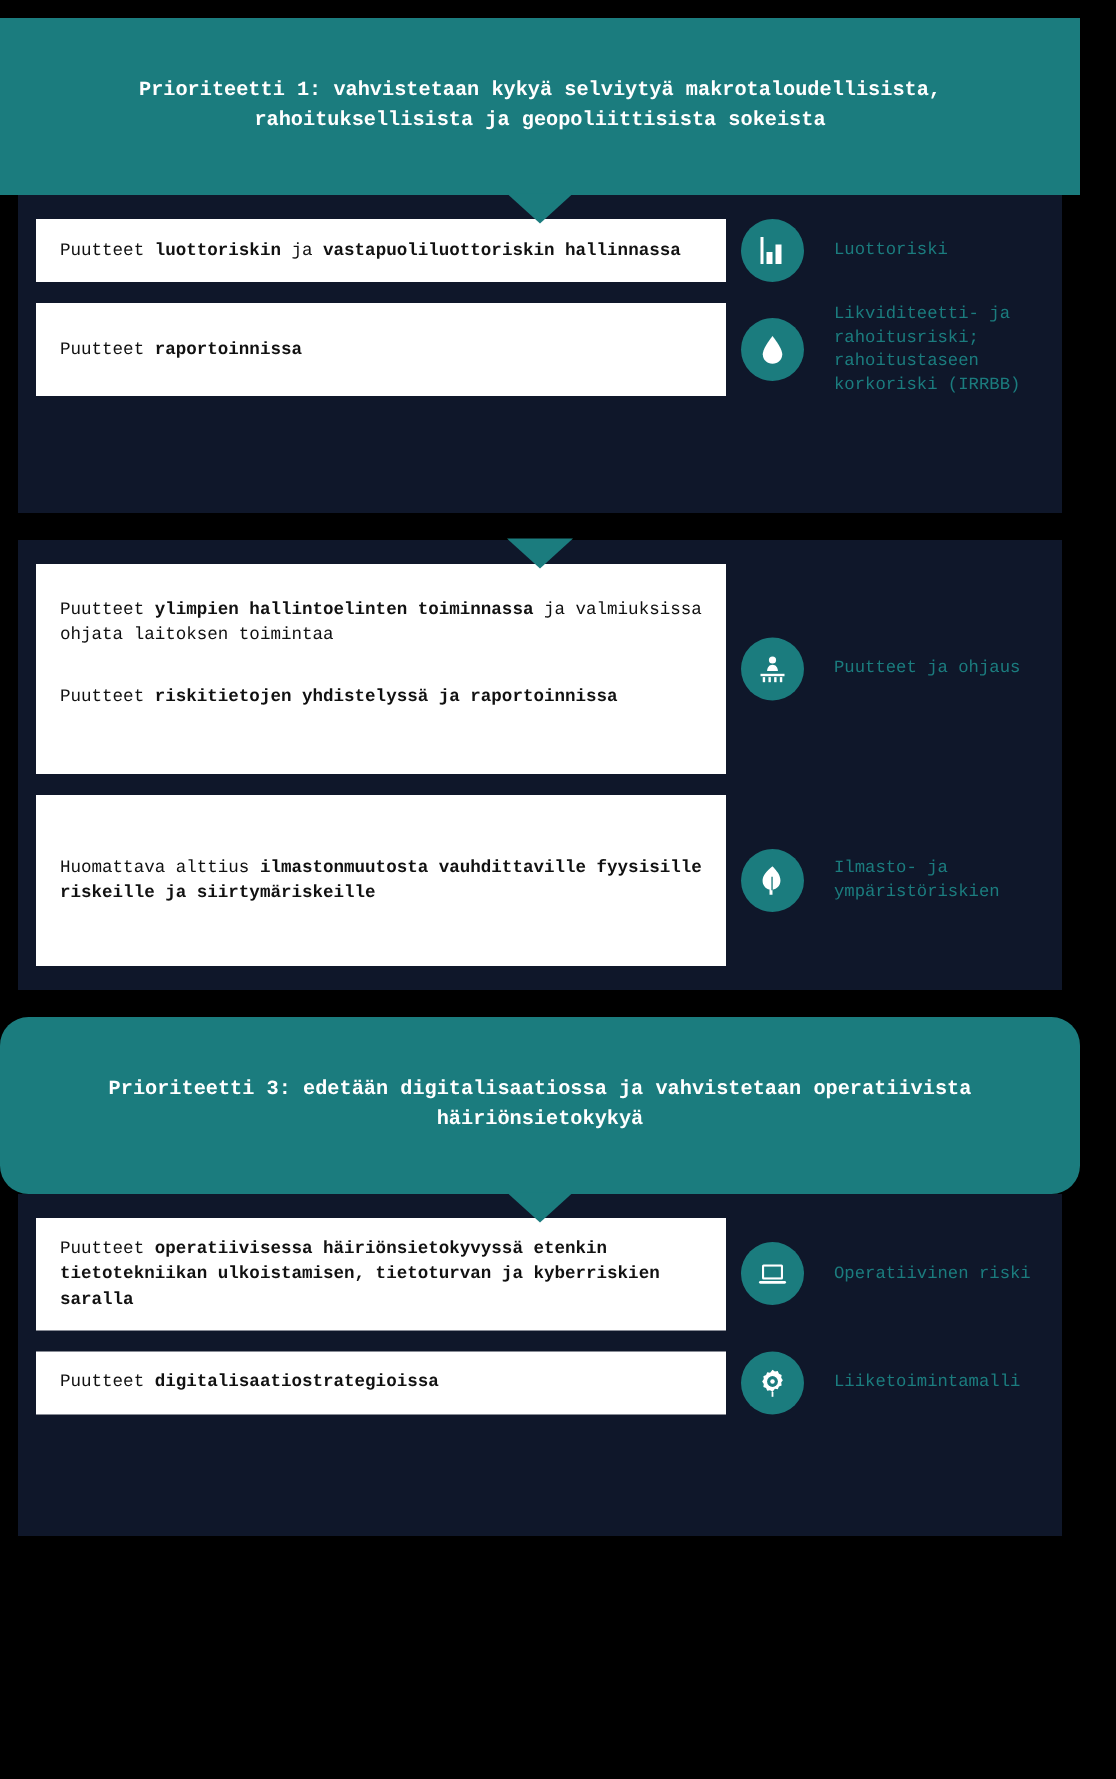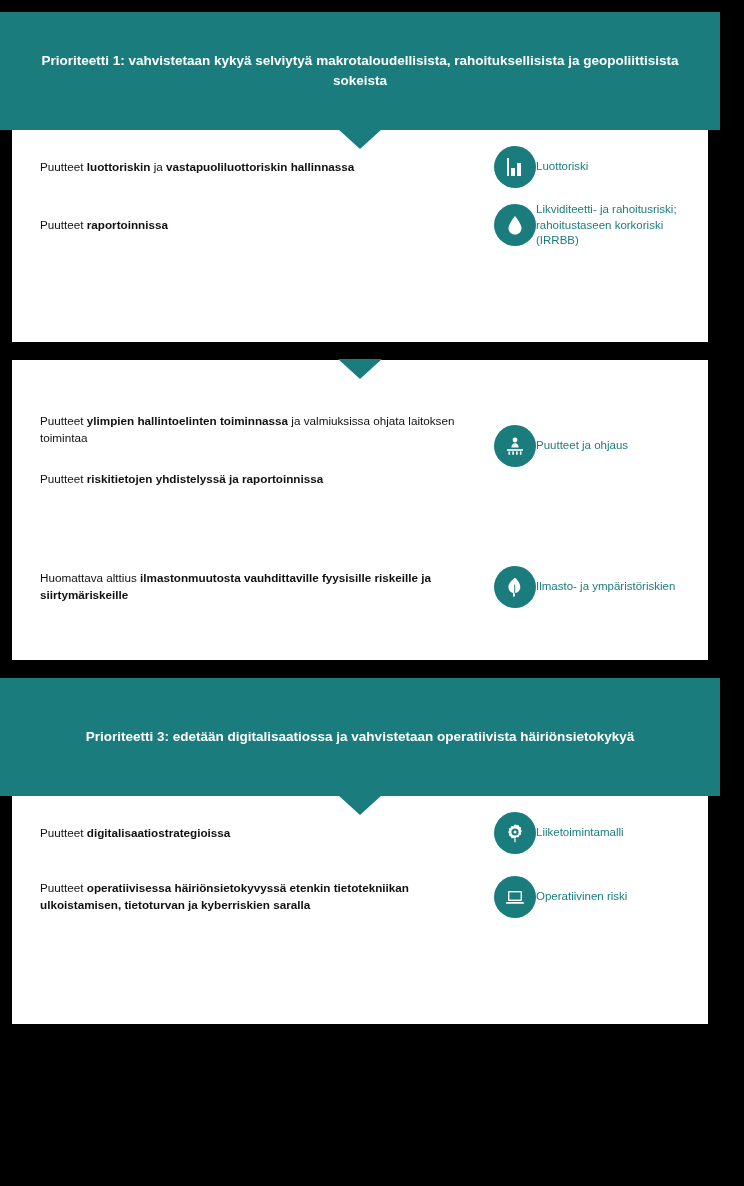--- a/index.html
+++ b/index.html
@@ -13,38 +13,39 @@
     height: 1186px;
     font-family: "Liberation Sans", sans-serif;
     color: #000000;
     overflow: hidden;
   }
   .page {
     position: relative;
     width: 720px;
     height: 1186px;
     background: #000000;
+    font-family: Liberation Mono, monospace;
   }
 
   
   .priority-band {
     background: #1b7c7e;
     color: #ffffff;
     text-align: center;
     font-weight: bold;
     font-size: 13.5px;
     line-height: 1.45;
     padding: 18px 40px;
     display: flex;
     align-items: center;
     justify-content: center;
   }
   .band-1 { height: 118px; }
   .band-2 { height: 118px; }
-  .band-3 { height: 118px; }
+  .band-3 { height: 118px; border-radius: 19px; }
 
   
   .arrow-wrap {
     position: relative;
     height: 0;
   }
   .arrow {
     position: absolute;
     left: 50%;
     transform: translateX(-50%);
@@ -52,21 +53,21 @@
     width: 0;
     height: 0;
     border-left: 22px solid transparent;
     border-right: 22px solid transparent;
     border-top: 20px solid #1b7c7e;
     z-index: 5;
   }
 
   
   .panel {
-    background: #ffffff;
+    background: #0f172a;
     margin: 0 12px;
     padding: 16px 12px;
     display: flex;
     flex-direction: column;
     gap: 14px;
   }
   .panel-1 { height: 212px; }
   .panel-2 { height: 300px; }
   .panel-3 { height: 228px; }
 
@@ -86,21 +87,21 @@
     color: #111111;
   }
   .card p { margin: 0; }
   .card p + p { margin-top: 24px; }
   .card b { font-weight: bold; }
 
   .tag {
     flex: 0 0 212px;
     display: flex;
     align-items: center;
-    gap: 0;
+    gap: 20px;
     padding-left: 10px;
   }
   .tag-label {
     color: #1b7c7e;
     font-size: 11.5px;
     line-height: 1.35;
   }
 
   .badge {
     flex: 0 0 auto;
@@ -165,42 +166,42 @@
   </div>
 
   <div class="gap-black-lg"></div>
 
   <div class="arrow-wrap">
     <div class="arrow"></div>
   </div>
 
   <div class="panel panel-2">
 
-    <div class="row" style="flex:1 1 55%;align-items:center;">
+    <div class="row" style="flex:1 1 55%;">
       <div class="card" style="display:block;padding-top:22px;">
         <p>Puutteet <b>ylimpien hallintoelinten toiminnassa</b> ja valmiuksissa ohjata laitoksen toimintaa<br></p>
         <p>Puutteet <b>riskitietojen yhdistelyssä ja raportoinnissa</b></p>
       </div>
       <div class="tag">
         <span class="badge">
           <svg width="24" height="24" viewBox="0 0 24 24">
             <circle cx="12" cy="6" r="2.4" fill="#ffffff"></circle>
             <path d="M12 9.2c-2.2 0-3.6 2-3.6 4.2h7.2c0-2.2-1.4-4.2-3.6-4.2z" fill="#ffffff"></path>
             <rect x="4" y="15.2" width="16" height="1.6" fill="#ffffff"></rect>
             <rect x="5.5" y="17.4" width="1.6" height="3.4" fill="#ffffff"></rect>
             <rect x="9.3" y="17.4" width="1.6" height="3.4" fill="#ffffff"></rect>
             <rect x="13.1" y="17.4" width="1.6" height="3.4" fill="#ffffff"></rect>
             <rect x="16.9" y="17.4" width="1.6" height="3.4" fill="#ffffff"></rect>
           </svg>
         </span>
         <span class="tag-label">Puutteet ja ohjaus</span>
       </div>
     </div>
 
-    <div class="row" style="flex:1 1 45%;align-items:center;">
+    <div class="row" style="flex:1 1 45%;">
       <div class="card">
         <p>Huomattava alttius <b>ilmastonmuutosta vauhdittaville fyysisille riskeille ja siirtymäriskeille</b></p>
       </div>
       <div class="tag">
         <span class="badge">
           <svg width="24" height="24" viewBox="0 0 24 24">
             <path d="M12 2.5c-3.8 3.3-6.6 6-6.6 9.6 0 3.1 2 5.3 4.6 5.9v3.5h2v-3.4c3-.4 5.3-2.8 5.3-6.1 0-3.6-2.4-6.4-5.3-9.5z" fill="#ffffff"></path>
             <path d="M11.7 9.5v9" stroke="#1b7c7e" stroke-width="0.9" fill="none"></path>
           </svg>
         </span>
@@ -213,49 +214,49 @@
   <div class="gap-black-lg"></div>
 
   <div class="priority-band band-3">
     <span>Prioriteetti 3: edetään digitalisaatiossa ja vahvistetaan operatiivista häiriönsietokykyä</span>
   </div>
   <div class="arrow-wrap">
     <div class="arrow"></div>
   </div>
 
   <div class="panel panel-3">
+
+    <div class="row">
+      <div class="card">
+        <p>Puutteet <b>operatiivisessa häiriönsietokyvyssä etenkin tietotekniikan ulkoistamisen, tietoturvan ja kyberriskien saralla</b></p>
+      </div>
+      <div class="tag">
+        <span class="badge">
+          <svg width="24" height="24" viewBox="0 0 24 24">
+            <rect x="5" y="6" width="14" height="10" rx="1" fill="#ffffff"></rect>
+            <rect x="6.4" y="7.4" width="11.2" height="7.2" fill="#1b7c7e"></rect>
+            <rect x="3" y="17" width="18" height="1.8" rx="0.9" fill="#ffffff"></rect>
+          </svg>
+        </span>
+        <span class="tag-label">Operatiivinen riski</span>
+      </div>
+    </div>
 
     <div class="row">
       <div class="card">
         <p>Puutteet <b>digitalisaatiostrategioissa</b></p>
       </div>
       <div class="tag">
         <span class="badge">
           <svg width="24" height="24" viewBox="0 0 24 24">
             <path d="M12 3.2l1.6 1.1 1.9-.3.8 1.8 1.8.8-.3 1.9 1.1 1.6-1.1 1.6.3 1.9-1.8.8-.8 1.8-1.9-.3L12 18l-1.6-1.1-1.9.3-.8-1.8-1.8-.8.3-1.9L5.1 11l1.1-1.6-.3-1.9 1.8-.8.8-1.8 1.9.3z" fill="#ffffff"></path>
             <circle cx="12" cy="11" r="3.6" fill="#1b7c7e"></circle>
             <circle cx="12" cy="11" r="1.5" fill="#ffffff"></circle>
             <rect x="11.4" y="18" width="1.2" height="3.2" fill="#ffffff"></rect>
           </svg>
         </span>
         <span class="tag-label">Liiketoimintamalli</span>
       </div>
     </div>
 
-    <div class="row">
-      <div class="card">
-        <p>Puutteet <b>operatiivisessa häiriönsietokyvyssä etenkin tietotekniikan ulkoistamisen, tietoturvan ja kyberriskien saralla</b></p>
-      </div>
-      <div class="tag">
-        <span class="badge">
-          <svg width="24" height="24" viewBox="0 0 24 24">
-            <rect x="5" y="6" width="14" height="10" rx="1" fill="#ffffff"></rect>
-            <rect x="6.4" y="7.4" width="11.2" height="7.2" fill="#1b7c7e"></rect>
-            <rect x="3" y="17" width="18" height="1.8" rx="0.9" fill="#ffffff"></rect>
-          </svg>
-        </span>
-        <span class="tag-label">Operatiivinen riski</span>
-      </div>
-    </div>
-
   </div>
 
 </div>
 
 </body></html>

